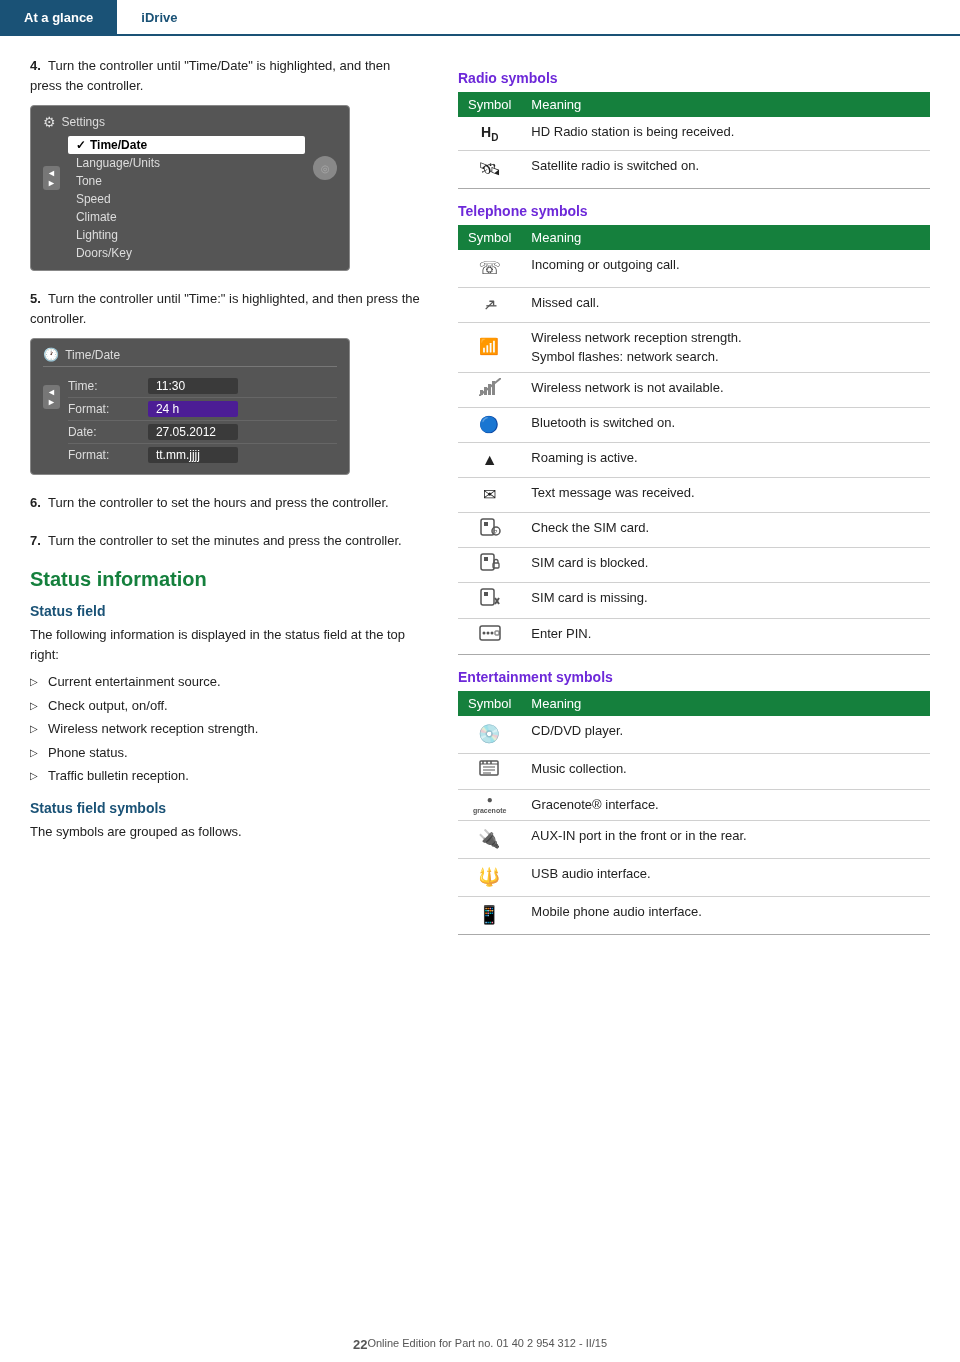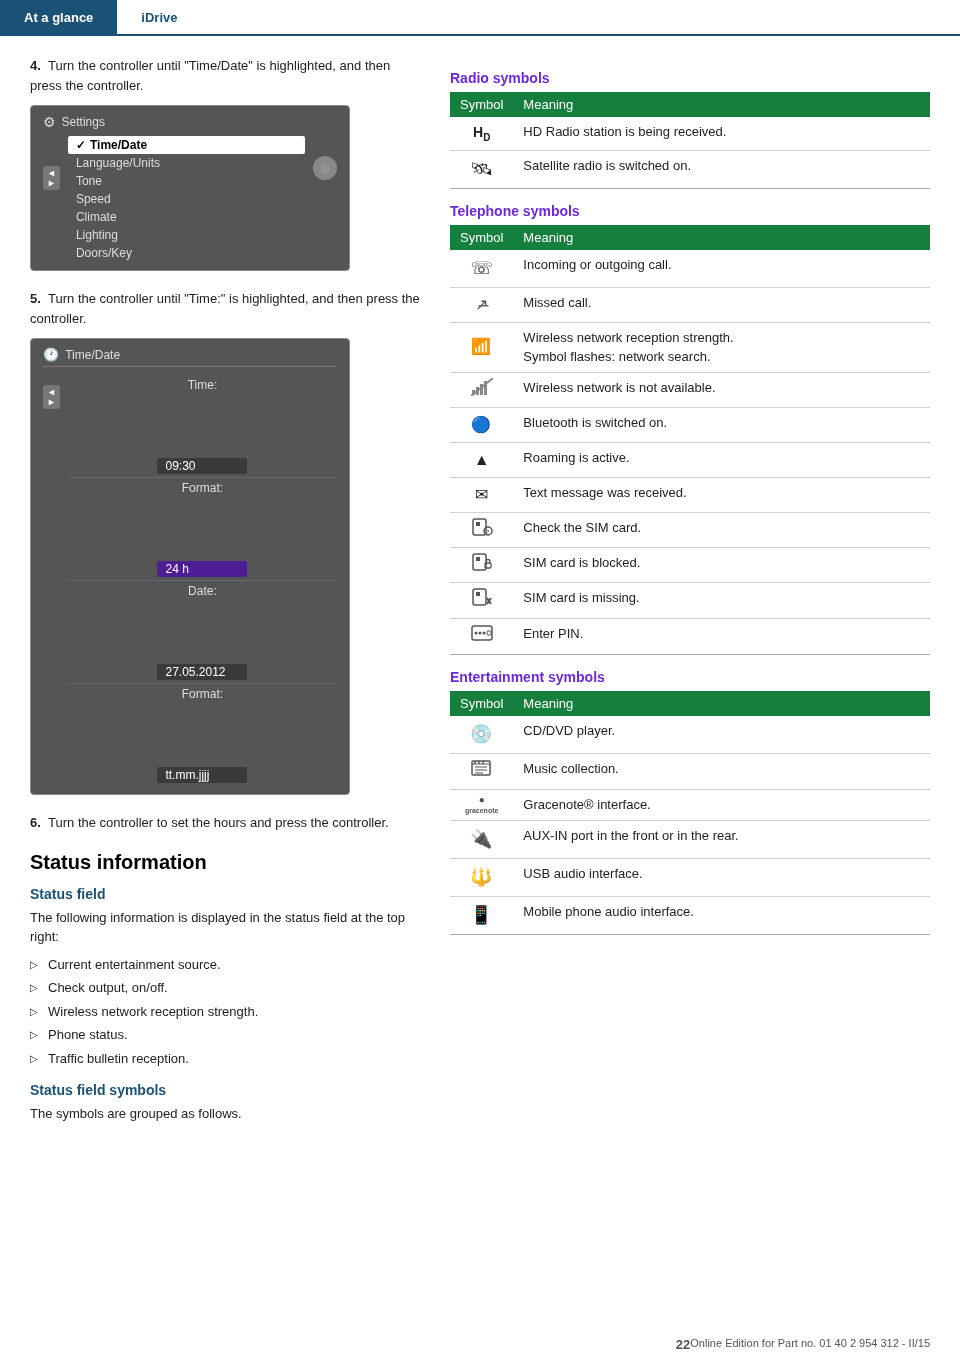--- a/index.html
+++ b/index.html
@@ -36,21 +36,21 @@
       align-items: center;
       font-size: 13px;
       font-weight: bold;
       border-bottom: none;
     }
 
     
     .main-content {
       display: flex;
       padding: 20px 30px 20px 30px;
-      gap: 30px;
+      gap: 38px;
     }
 
     .left-col {
       flex: 0 0 390px;
       max-width: 390px;
     }
 
     .right-col {
       flex: 1;
     }
@@ -115,40 +115,39 @@
       font-size: 12px;
       color: #ddd;
       border-bottom: 1px solid #777;
       padding-bottom: 4px;
     }
     .timedate-box .row {
       display: flex;
       align-items: center;
       padding: 3px 0;
       border-bottom: 1px solid #666;
-      flex-direction: column;
     }
     .timedate-box .row:last-child { border-bottom: none; }
     .timedate-box .row-label {
       flex: 0 0 80px;
       color: #ddd;
       font-size: 12px;
     }
     .timedate-box .row-value {
       background: #3a3a3a;
       color: #fff;
       padding: 1px 8px;
       border-radius: 2px;
       font-size: 12px;
       min-width: 90px;
     }
 
     
     .section-heading {
-      color: #000000;
+      color: #15803d;
       font-size: 20px;
       font-weight: bold;
       margin-bottom: 4px;
       margin-top: 8px;
     }
     .sub-heading {
       color: #1a5276;
       font-size: 14px;
       font-weight: bold;
       margin-bottom: 6px;
@@ -222,21 +221,21 @@
       vertical-align: middle;
     }
 
     
     .footer {
       position: absolute;
       bottom: 10px;
       left: 0;
       right: 0;
       display: flex;
-      justify-content: flex-end;
+      justify-content: center;
       padding: 0 30px;
       font-size: 11px;
       color: #555;
     }
     .footer-page {
       font-weight: bold;
       font-size: 13px;
     }
   </style>
 </head>
@@ -301,21 +300,21 @@
           <span>Time/Date</span>
         </div>
         <div style="display:flex; gap:8px;">
           <div style="display:flex; flex-direction:column; align-items:center; background:#777; border-radius:3px; padding:2px 4px; font-size:9px; color:#fff; margin-top:10px; align-self:flex-start;">
             <span>◄</span>
             <span>►</span>
           </div>
           <div style="flex:1;">
             <div class="row" style="display:flex; padding:3px 0; border-bottom:1px solid #666;">
               <span class="row-label" style="flex:0 0 80px; color:#ddd; font-size:12px;">Time:</span>
-              <span class="row-value" style="background:#3a3a3a; color:#fff; padding:1px 8px; border-radius:2px; font-size:12px;">09:30</span>
+              <span class="row-value" style="background:#3a3a3a; color:#fff; padding:1px 8px; border-radius:2px; font-size:12px;">11:30</span>
             </div>
             <div class="row" style="display:flex; padding:3px 0; border-bottom:1px solid #666;">
               <span class="row-label" style="flex:0 0 80px; color:#ddd; font-size:12px;">Format:</span>
               <span class="row-value" style="background:#4c1d95; color:#fff; padding:1px 8px; border-radius:2px; font-size:12px;">24 h</span>
             </div>
             <div class="row" style="display:flex; padding:3px 0; border-bottom:1px solid #666;">
               <span class="row-label" style="flex:0 0 80px; color:#ddd; font-size:12px;">Date:</span>
               <span class="row-value" style="background:#3a3a3a; color:#fff; padding:1px 8px; border-radius:2px; font-size:12px;">27.05.2012</span>
             </div>
             <div class="row" style="display:flex; padding:3px 0;">
@@ -326,20 +325,26 @@
         </div>
       </div>
     </div>
 
     <div class="step">
       <div class="step-text">
         <span class="step-number">6.</span>
         &nbsp;Turn the controller to set the hours and press the controller.
       </div>
     </div>
+    <div class="step">
+      <div class="step-text">
+        <span class="step-number">7.</span>
+        &nbsp;Turn the controller to set the minutes and press the controller.
+      </div>
+    </div>
 
     <div>
       <h2 class="section-heading">Status information</h2>
 
       <h3 class="sub-heading">Status field</h3>
       <p class="body-text">The following information is displayed in the status field at the top right:</p>
       <ul class="bullet-list">
         <li>Current entertainment source.</li>
         <li>Check output, on/off.</li>
         <li>Wireless network reception strength.</li>

